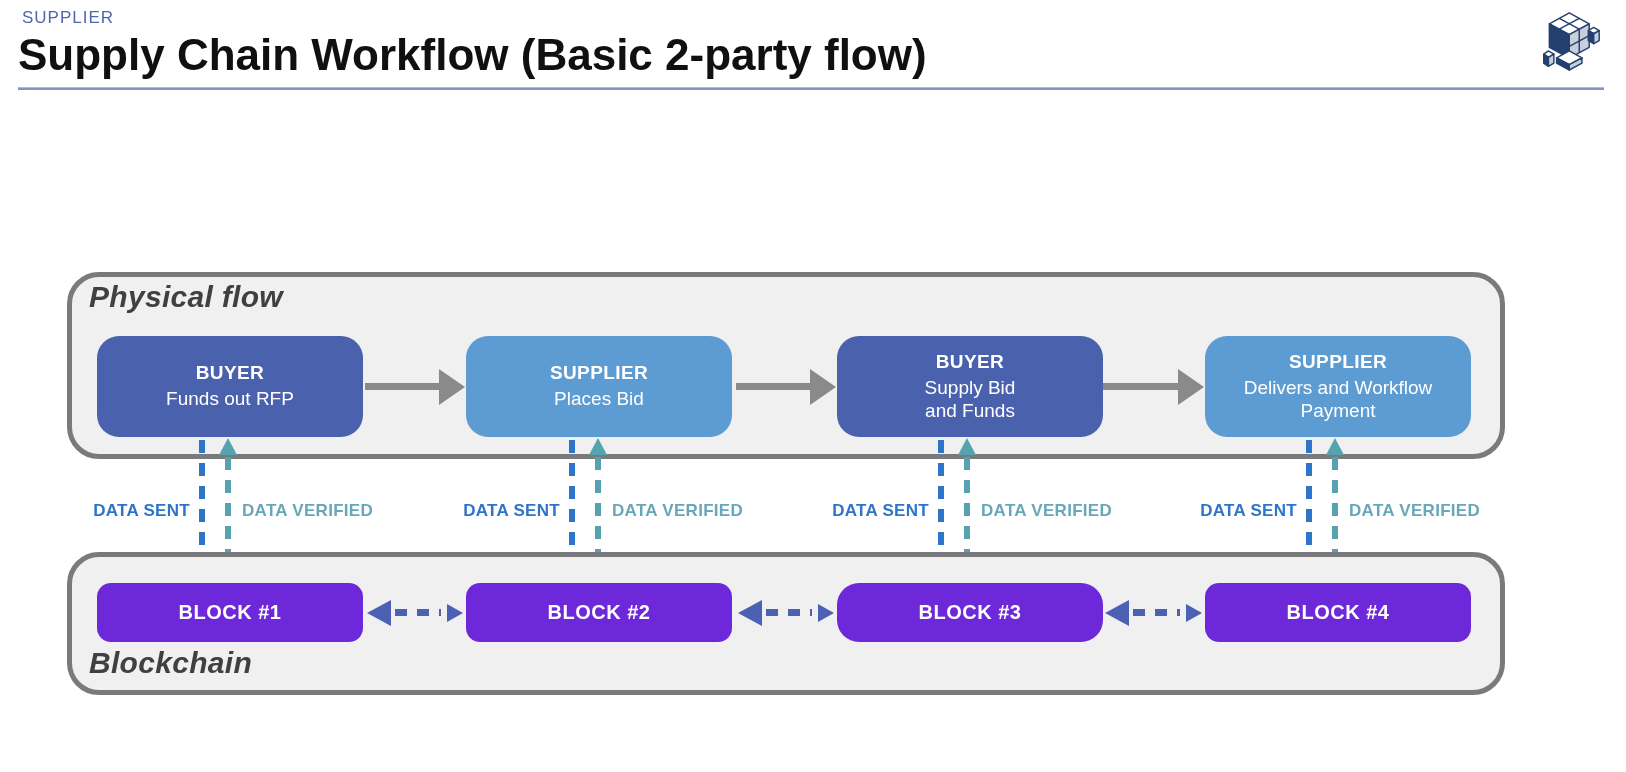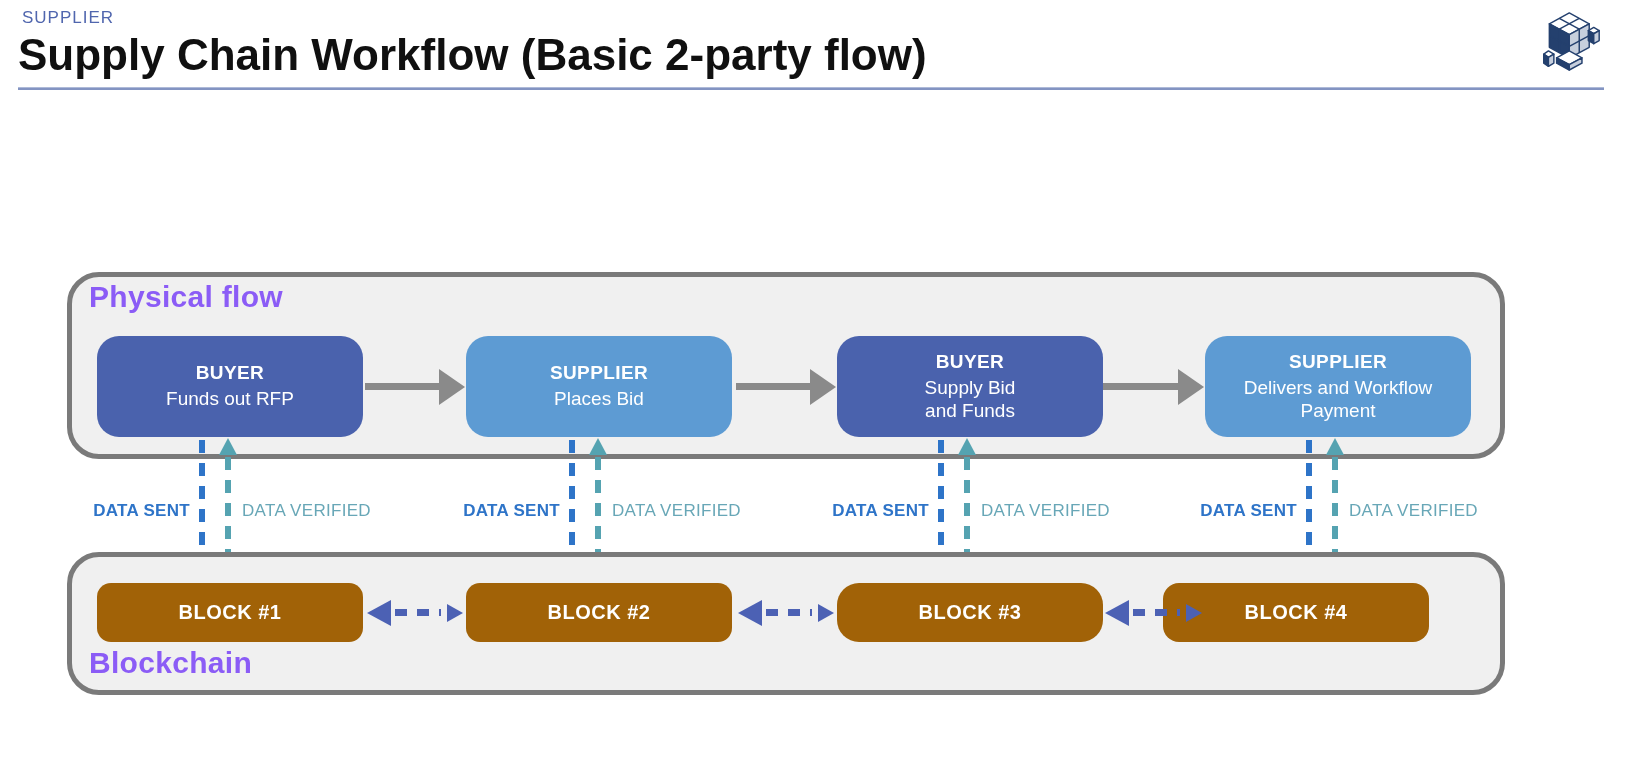--- a/index.html
+++ b/index.html
@@ -12,21 +12,21 @@
   .title { position:absolute; left:18px; top:30px; font-size:44px; font-weight:700; color:#101010; letter-spacing:0; white-space:nowrap; }
   .rule  { position:absolute; left:18px; top:87px; width:1586px; height:3px;
            background:#8394C2; border-top:1px solid #AEBAD8; }
   .logo  { position:absolute; left:1543px; top:6px; }
 
   
   .panel { position:absolute; left:67px; width:1438px; background:#F0F0F0;
            border:5px solid #7A7A7A; border-radius:32px; }
   .panel-physical { top:272px; height:187px; }
   .panel-chain    { top:552px; height:143px; }
-  .panel-label { position:absolute; font-size:30px; font-weight:bold; color:#8b5cf6; letter-spacing:0.3px; }
+  .panel-label { position:absolute; font-size:30px; font-weight:bold; color:#404040; letter-spacing:0.3px;font-style:italic; }
   .pl-physical { left:89px; top:280px; }
   .pl-chain    { left:89px; top:646px; }
 
   
   .step { position:absolute; top:336px; width:266px; height:101px; border-radius:22px;
           color:#ffffff; display:flex; flex-direction:column; align-items:center;
           justify-content:center; gap:3px; text-align:center; }
   .step .role   { font-size:19px; font-weight:bold; letter-spacing:0.4px; }
   .step .action { font-size:19px; line-height:1.22; white-space:pre-line; }
   .variant-dark  { background:#4A62AD; }
@@ -50,27 +50,27 @@
                border-left:9px solid transparent; border-right:9px solid transparent;
                border-top:17px solid #2E74C8; }
   .verified-head { position:absolute; left:-11px; top:1px; width:0; height:0;
                border-left:9px solid transparent; border-right:9px solid transparent;
                border-bottom:17px solid #55A3B1; }
   .verified-line { position:absolute; left:-5px; top:20px; width:6px; height:126px;
                background:repeating-linear-gradient(to bottom,#55A3B1 0 13px,transparent 13px 23px); }
   .sent-label { position:absolute; left:-250px; width:210px; top:64px; text-align:right;
                font-size:17px; font-weight:bold; color:#2E74C8; letter-spacing:0.3px; white-space:nowrap; }
   .verified-label { position:absolute; left:12px; width:220px; top:64px; text-align:left;
-               font-size:17px; font-weight:normal; color:#68A7B7; letter-spacing:0.3px; white-space:nowrap; }
-
-  
-  .block { position:absolute; top:583px; width:266px; height:59px; background:#a16207;
+               font-size:17px; font-weight:bold; color:#68A7B7; letter-spacing:0.3px; white-space:nowrap; }
+
+  
+  .block { position:absolute; top:583px; width:266px; height:59px; background:#6d28d9;
            border-radius:14px; color:#ffffff; font-size:20px; font-weight:bold;
            letter-spacing:0.5px; display:flex; align-items:center; justify-content:center; }
-  .b1 { left:97px; } .b2 { left:466px; } .b3 { left:837px;border-radius:22px; } .b4 { left:1163px;border-radius:16px; }
+  .b1 { left:97px; } .b2 { left:466px; } .b3 { left:837px;border-radius:22px; } .b4 { left:1205px; }
 
   
   .chain-arrow { position:absolute; top:600px; height:26px; }
   .ca1 { left:367px; width:96px; } .ca2 { left:738px; width:96px; } .ca3 { left:1105px; width:97px; }
   .ca-bighead { position:absolute; left:0; top:0; width:0; height:0;
                 border-top:13px solid transparent; border-bottom:13px solid transparent;
                 border-right:24px solid #4C61B4; }
   .ca-dashes  { position:absolute; left:28px; right:22px; top:9px; height:7px;
                 background:repeating-linear-gradient(to right,#4C61B4 0 12px,transparent 12px 22px); }
   .ca-smallhead { position:absolute; right:0; top:4px; width:0; height:0;

